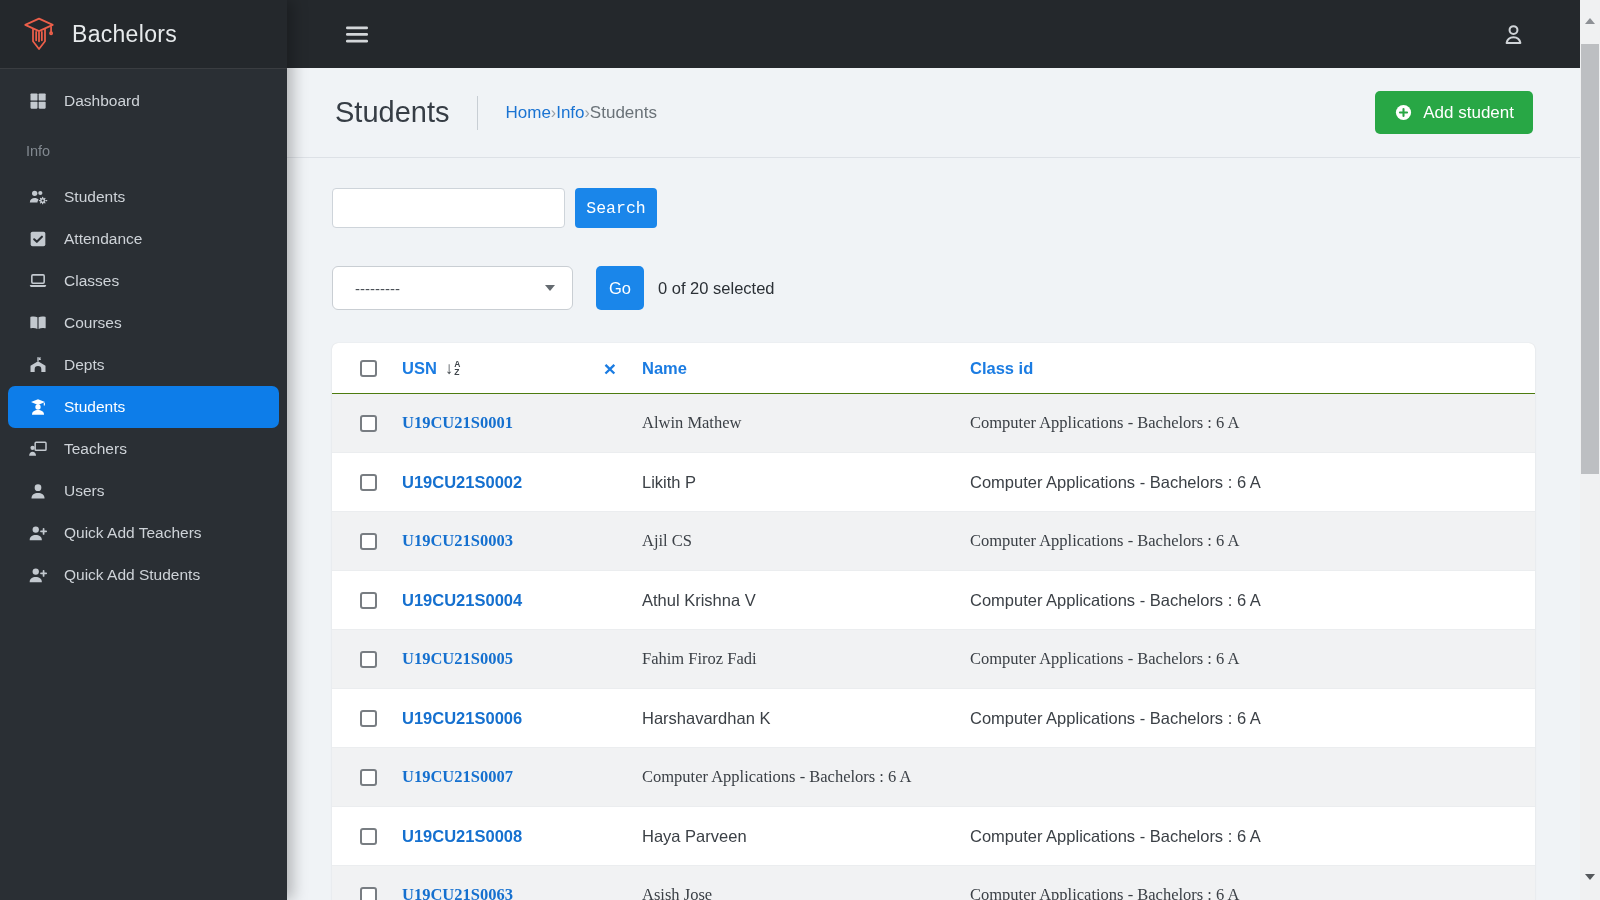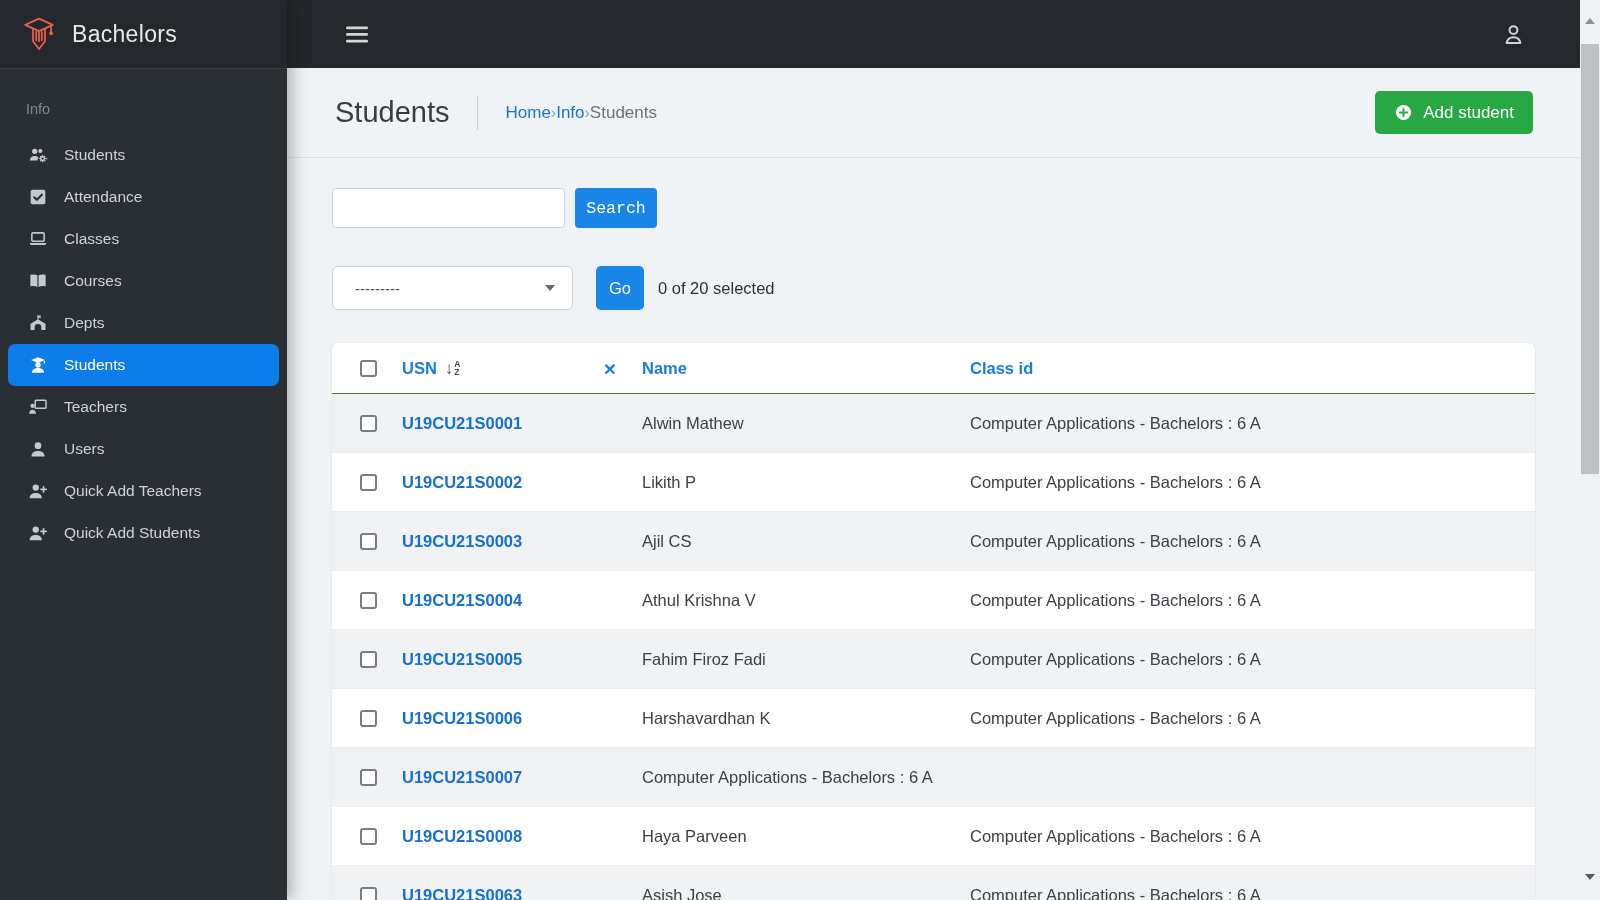--- a/index.html
+++ b/index.html
@@ -69,21 +69,21 @@
   .c-name{width:328px;padding-left:12px;box-sizing:border-box;}
   .c-class{flex:1;padding-left:12px;box-sizing:border-box;}
   .checkbox{width:17px;height:17px;border:2px solid #787d82;border-radius:3px;background:#fff;
     display:inline-block;box-sizing:border-box;cursor:pointer;}
   .sort-icon{display:inline-flex;align-items:center;margin-left:8px;color:#3f454b;cursor:pointer;}
   .sort-arrow{font-size:17px;line-height:17px;font-weight:400;}
   .sort-letters{display:flex;flex-direction:column;font-size:8.5px;line-height:8px;font-weight:700;margin-left:1px;}
   .clear-sort{position:absolute;right:14px;color:#1b7ce2;font-weight:700;font-size:21px;line-height:21px;cursor:pointer;}
   .tr{height:58px;display:flex;align-items:center;border-bottom:1px solid #ebedef;
     font-size:16.5px;color:#3b4046;}
-  .tr.striped{background:#f1f2f3;}
+  .tr.striped{background:#f1f2f3;font-family:Liberation Serif, serif;}
   .td{display:flex;align-items:center;}
   .usn-link{color:#1570cf;font-weight:700;text-decoration:none;cursor:pointer;}
   
   .scrollbar{position:absolute;right:0;top:0;width:20px;height:900px;background:#f0f1f2;z-index:10;}
   .sb-up{height:42px;display:flex;align-items:center;justify-content:center;cursor:pointer;}
   .tri-up{width:0;height:0;border-left:5px solid transparent;border-right:5px solid transparent;
     border-bottom:6px solid #8d9095;}
   .sb-thumb{position:absolute;top:44px;left:1px;right:1px;height:430px;background:#bdbfc2;cursor:pointer;}
   .sb-down{position:absolute;bottom:20px;left:0;right:0;display:flex;justify-content:center;cursor:pointer;}
   .tri-down{width:0;height:0;border-left:5px solid transparent;border-right:5px solid transparent;
@@ -99,20 +99,31 @@
         <path d="M24 5.5L7.5 13 24 20.5 40.5 13z"></path>
         <path d="M38.5 15.5v6"></path>
           <circle cx="38.5" cy="23" r="1.3"></circle>
         <path d="M16.8 18.5v14.2L24 42l7.2-9.3V18.5"></path>
         <path d="M20.6 21.5v10M24 22v10.8M27.4 21.5v10"></path>
       </svg>
     </span>
     <span class="brand-name">Bachelors</span>
   </div>
   <nav class="side-nav">
+      <div class="nav-item">
+        <span class="nav-icon">
+          <svg viewBox="0 0 24 24" fill="currentColor">
+            <rect x="3" y="3" width="8.4" height="8.4" rx="1"></rect>
+            <rect x="12.8" y="3" width="8.4" height="8.4" rx="1"></rect>
+            <rect x="3" y="12.8" width="8.4" height="8.4" rx="1"></rect>
+            <rect x="12.8" y="12.8" width="8.4" height="8.4" rx="1"></rect>
+          </svg>
+        </span>
+        <span class="nav-label">Dashboard</span>
+      </div>
       <div class="nav-section">Info</div>
       <div class="nav-item">
         <span class="nav-icon">
           <svg viewBox="0 0 24 24" fill="currentColor">
             <circle cx="8" cy="7.6" r="3.2"></circle>
             <path d="M2.2 18.6c0-3.3 2.6-5.3 5.8-5.3 2 0 3.7.8 4.8 2-1 .9-1.5 2-1.5 3.3H2.2z"></path>
             <circle cx="14.8" cy="7.2" r="2.5"></circle>
             <circle cx="17.6" cy="16.3" r="2.2" fill="none" stroke="currentColor" stroke-width="1.7"></circle>
             <g stroke="currentColor" stroke-width="1.5" stroke-linecap="round">
               <path d="M17.6 12.5v1.1M17.6 18.9v1.1M13.8 16.3h1.1M21.4 16.3h1.1M15 13.7l.8.8M19.5 18.2l.8.8M20.3 13.7l-.8.8M15.8 18.2l-.8.8"></path>

